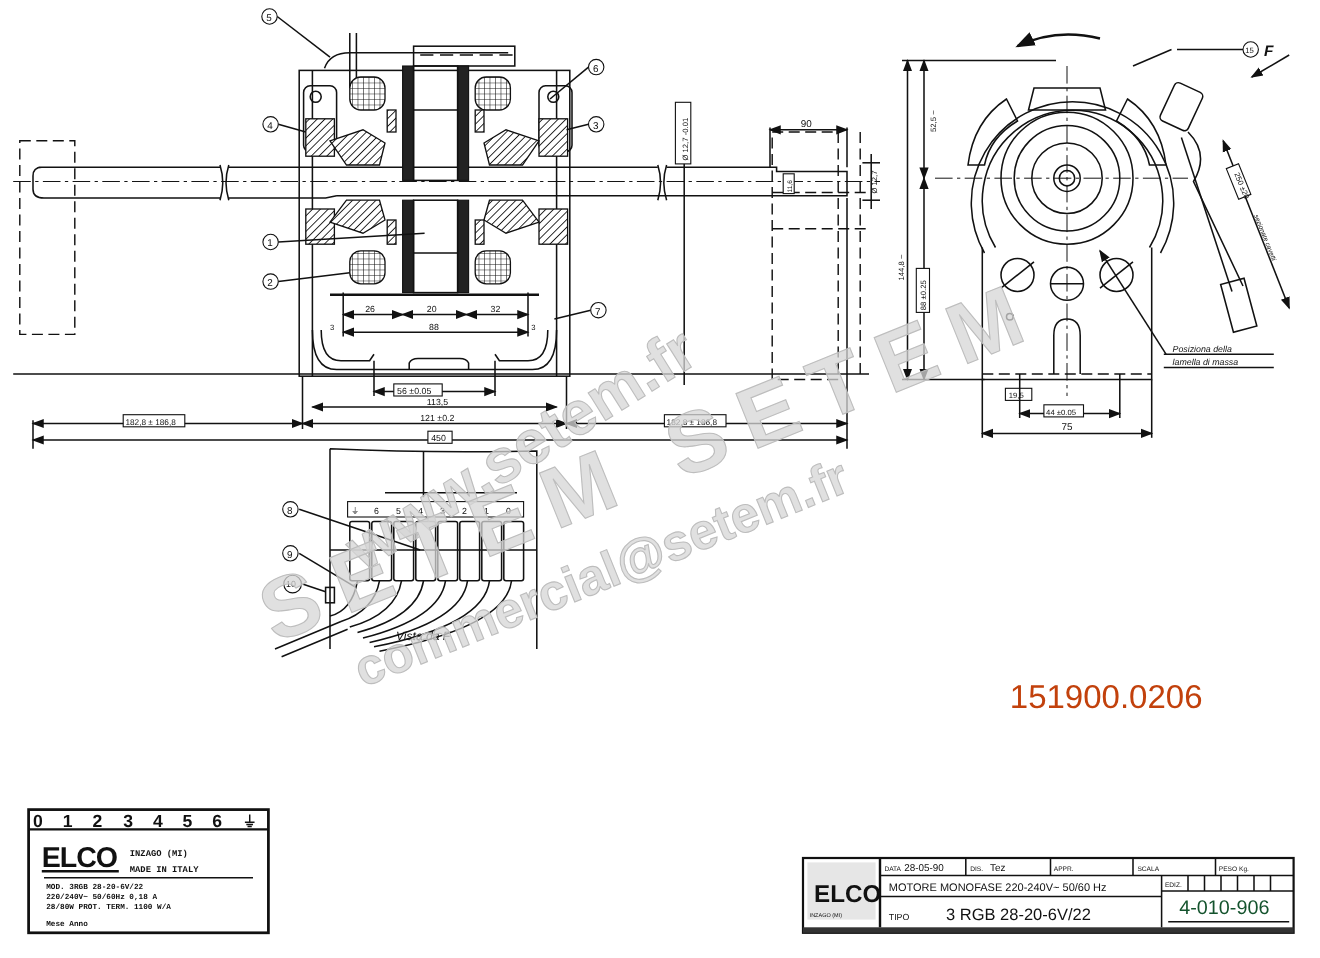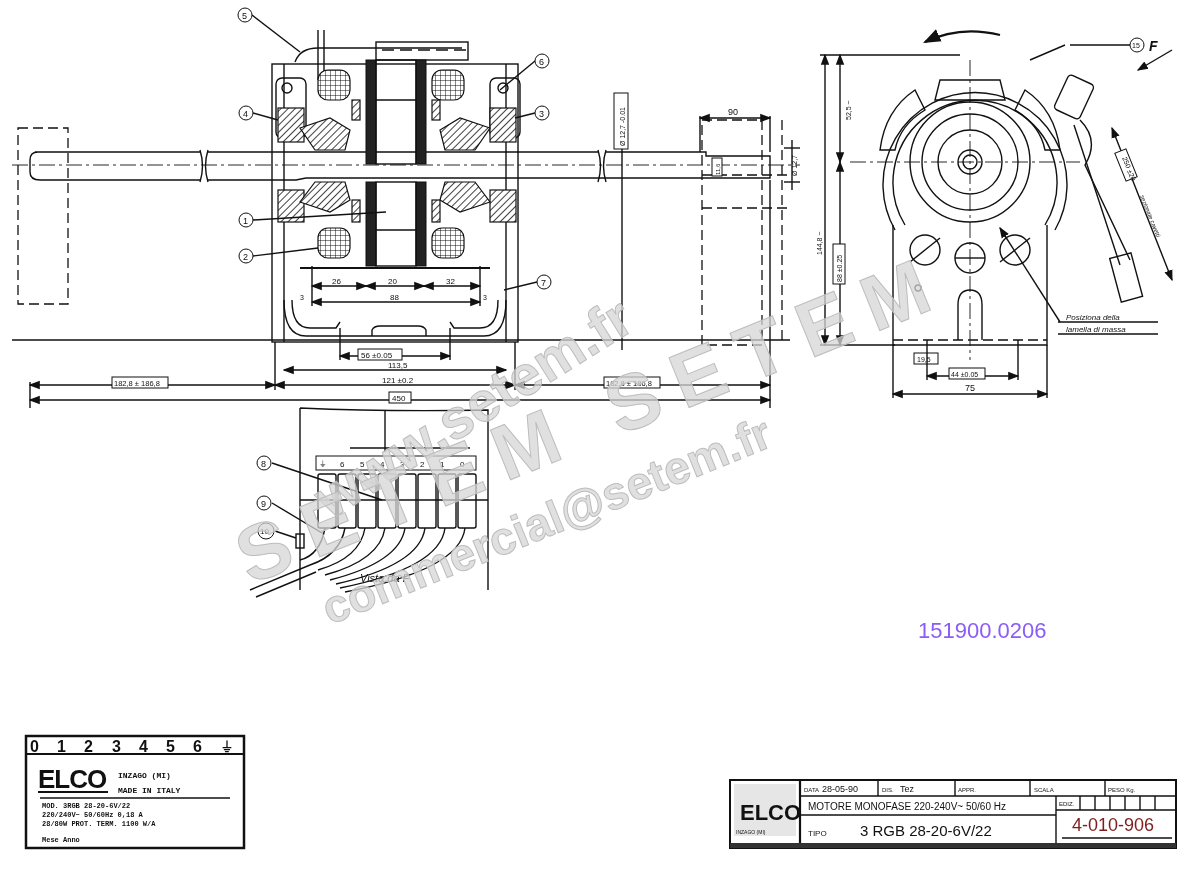--- a/index.html
+++ b/index.html
@@ -8,22 +8,22 @@
   .lbl{font-family:"Liberation Sans",sans-serif;fill:#111;}
   .mono{font-family:"Liberation Mono",monospace;fill:#111;}
   .ln{stroke:#111;fill:none;stroke-width:1.4;}
   .thk{stroke:#111;fill:none;stroke-width:2.2;}
   .dash{stroke:#111;fill:none;stroke-width:1.3;stroke-dasharray:10 5;}
   .cl{stroke:#111;fill:none;stroke-width:0.9;stroke-dasharray:16 4 3 4;}
   .hatch{fill:url(#hatch);stroke:#111;stroke-width:1.2;}
   .grid{fill:url(#gridp);stroke:#111;stroke-width:1.2;}
   .dark{fill:#222;stroke:#111;stroke-width:1;}
   .wm{font-family:"Liberation Sans",sans-serif;font-weight:bold;fill:#d6d6d6;fill-opacity:0.75;stroke:#bdbdbd;stroke-width:1;}
-  #docnum{position:absolute;left:918px;top:618px;font-size:22px;font-family:"Liberation Sans",sans-serif;color:#8b5cf6;}
-  #drawnum{position:absolute;left:1072px;top:815px;font-size:18px;font-family:"Liberation Sans",sans-serif;color:#7f1d1d;text-align:center;}
+  #docnum{position:absolute;left:918px;top:618px;font-size:30px;font-family:"Liberation Sans",sans-serif;color:#c2410c;}
+  #drawnum{position:absolute;left:1072px;top:815px;font-size:18px;font-family:"Liberation Sans",sans-serif;color:#14532d;text-align:center;}
 </style>
 </head>
 <body>
 
 <svg width="1200" height="871" viewBox="0 0 1200 871">
   <defs>
     <pattern id="hatch" width="5" height="5" patternUnits="userSpaceOnUse" patternTransform="rotate(45)">
       <rect width="5" height="5" fill="#fff"></rect>
       <line x1="0" y1="0" x2="0" y2="5" stroke="#111" stroke-width="1.6"></line>
     </pattern>

